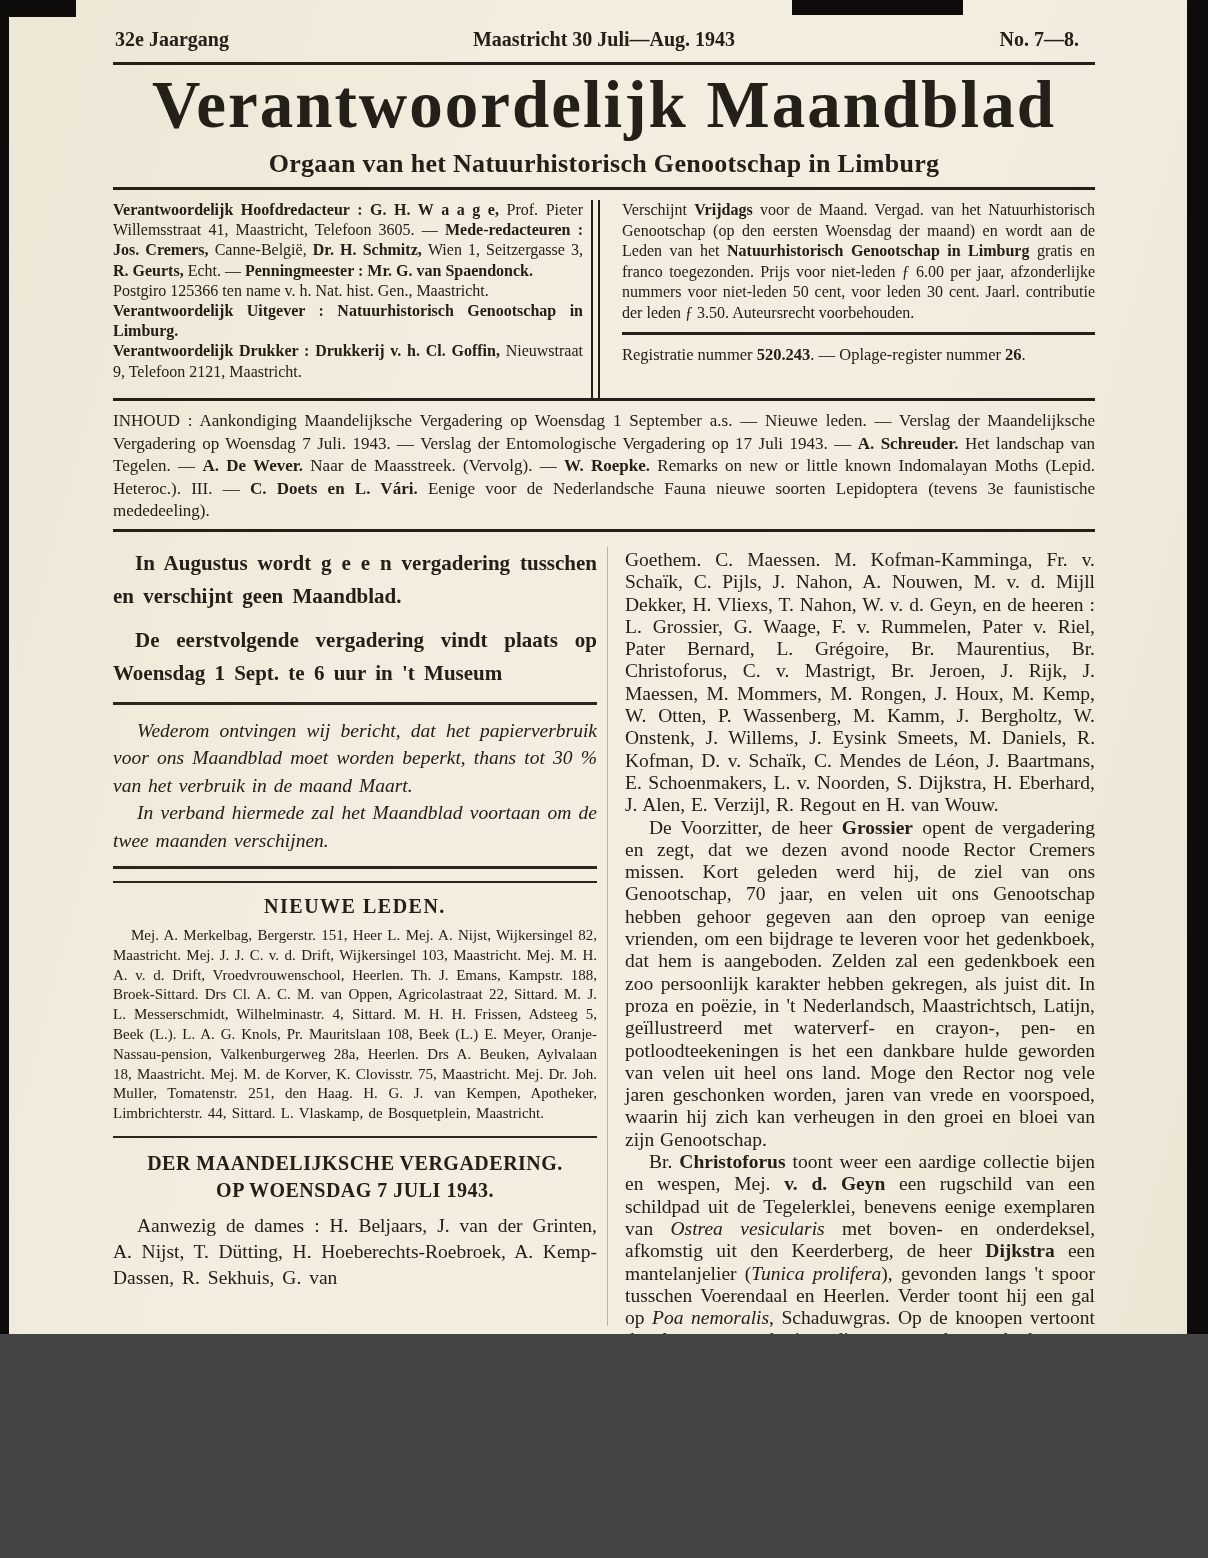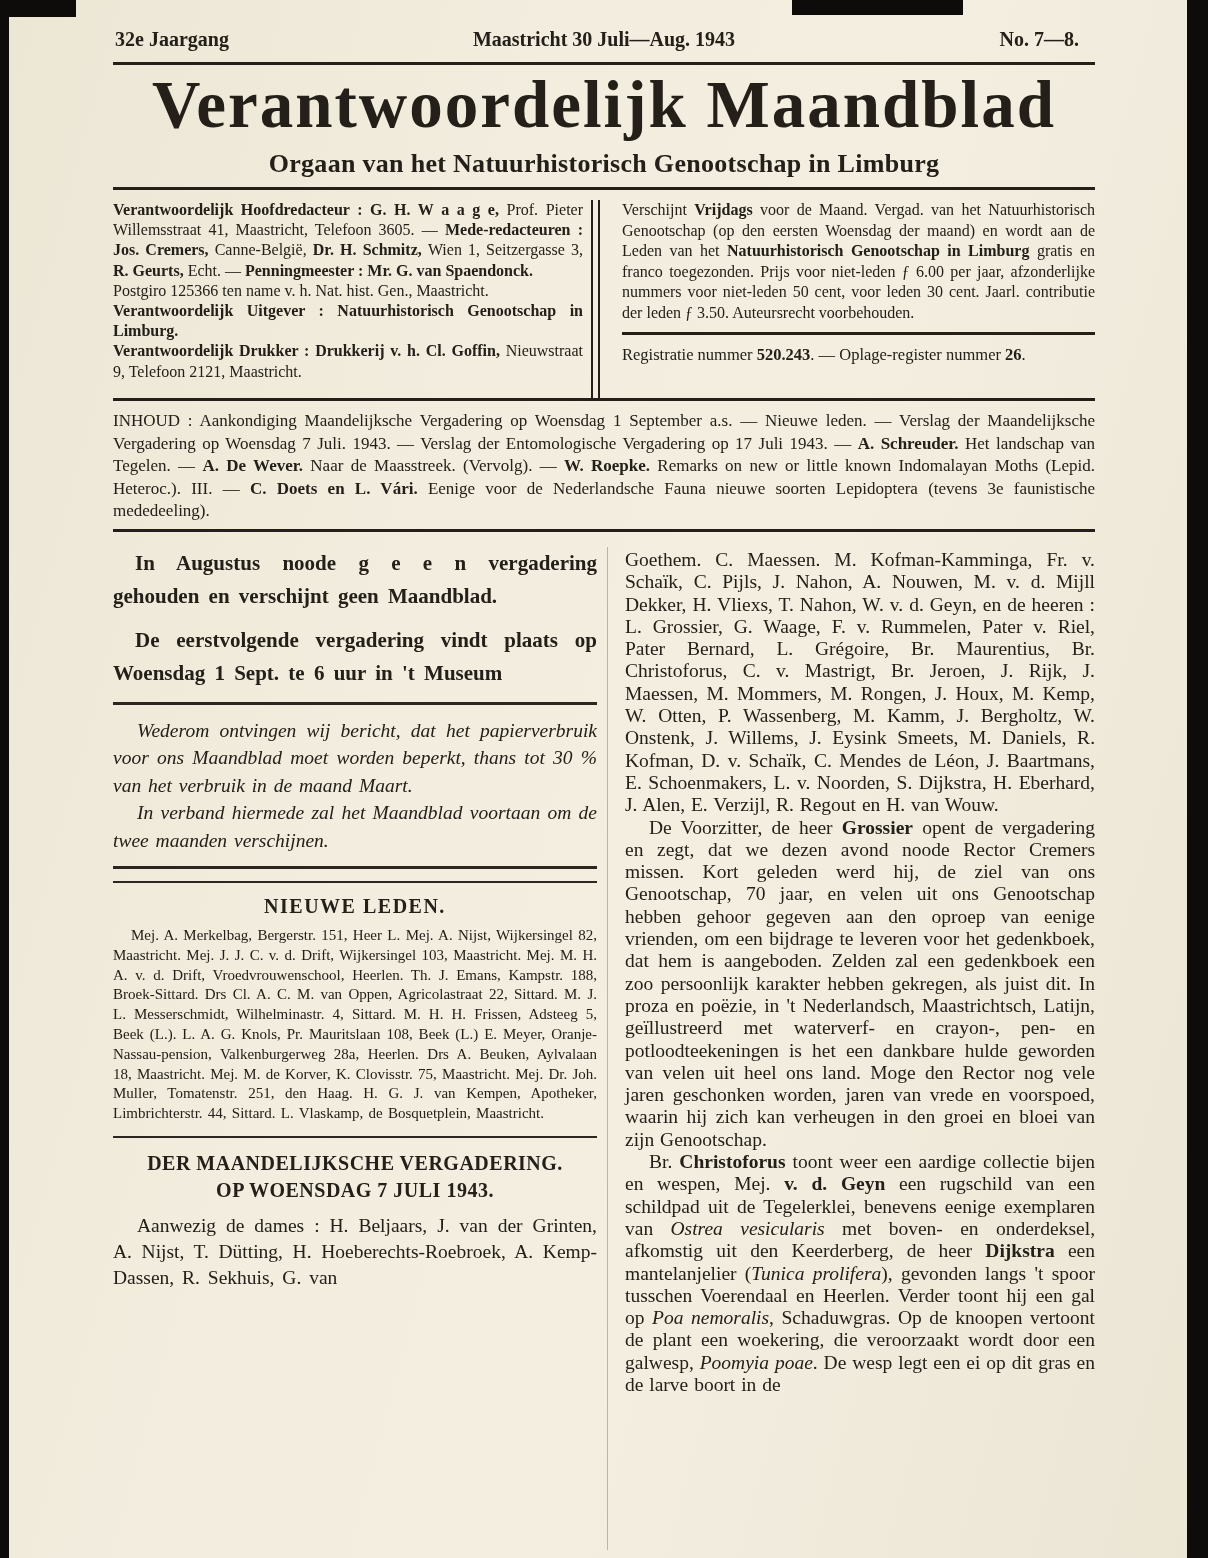--- a/index.html
+++ b/index.html
@@ -5,21 +5,21 @@
   :root{
     --paper:#f2edde;
     --ink:#242019;
     --scan:#0d0c0a;
     --faint:#9a8f7a;
   }
   *{box-sizing:border-box;margin:0;padding:0;}
   html,body{background:#444;}
   .page{
     position:relative;
-    width:1208px;height:1558px;
+    width:1208px;height:1334px;
     margin:0 auto;
     background:linear-gradient(105deg,#ece6d5 0%,var(--paper) 35%,#f3eee0 60%,#ebe5d4 100%);
     overflow:hidden;
     font-family:"Liberation Serif","DejaVu Serif",serif;
     color:var(--ink);
   }
   
   .scan-left{position:absolute;left:0;top:0;width:9px;height:100%;background:var(--scan);}
   .scan-right{position:absolute;right:0;top:0;width:21px;height:100%;background:var(--scan);}
   .scan-corner{position:absolute;left:0;top:0;width:76px;height:17px;background:var(--scan);}
@@ -117,21 +117,21 @@
       </div>
     </div>
     <div class="rule rule-3"></div>
 
     <div class="inhoud"><span>INHOUD : Aankondiging Maandelijksche Vergadering op Woensdag 1 September a.s. — Nieuwe leden. — Verslag der Maandelijksche Vergadering op Woensdag 7 Juli. 1943. — Verslag der Entomologische Vergadering op 17 Juli 1943. — </span><span style="font-weight: bold;">A. Schreuder.</span><span> Het landschap van Tegelen. — </span><span style="font-weight: bold;">A. De Wever.</span><span> Naar de Maasstreek. (Vervolg). — </span><span style="font-weight: bold;">W. Roepke.</span><span> Remarks on new or little known Indomalayan Moths (Lepid. Heteroc.). III. — </span><span style="font-weight: bold;">C. Doets en L. Vári.</span><span> Eenige voor de Nederlandsche Fauna nieuwe soorten Lepidoptera (tevens 3e faunistische mededeeling).</span></div>
     <div class="rule rule-4"></div>
 
     <div class="col-divider"></div>
 
     <div class="col-left">
-      <p class="announce">In Augustus noode g e e n vergadering gehouden en verschijnt geen Maandblad.</p>
+      <p class="announce">In Augustus wordt g e e n vergadering tusschen en verschijnt geen Maandblad.</p>
       <p class="announce second">De eerstvolgende vergadering vindt plaats op Woensdag 1 Sept. te 6 uur in 't Museum</p>
       <div class="colrule"></div>
       <div class="notice">
         <p>Wederom ontvingen wij bericht, dat het papierverbruik voor ons Maandblad moet worden beperkt, thans tot 30 % van het verbruik in de maand Maart.</p>
         <p>In verband hiermede zal het Maandblad voortaan om de twee maanden verschijnen.</p>
       </div>
       <div class="colrule"></div>
       <div class="notice">
       </div>
       <div class="colrule"></div>

